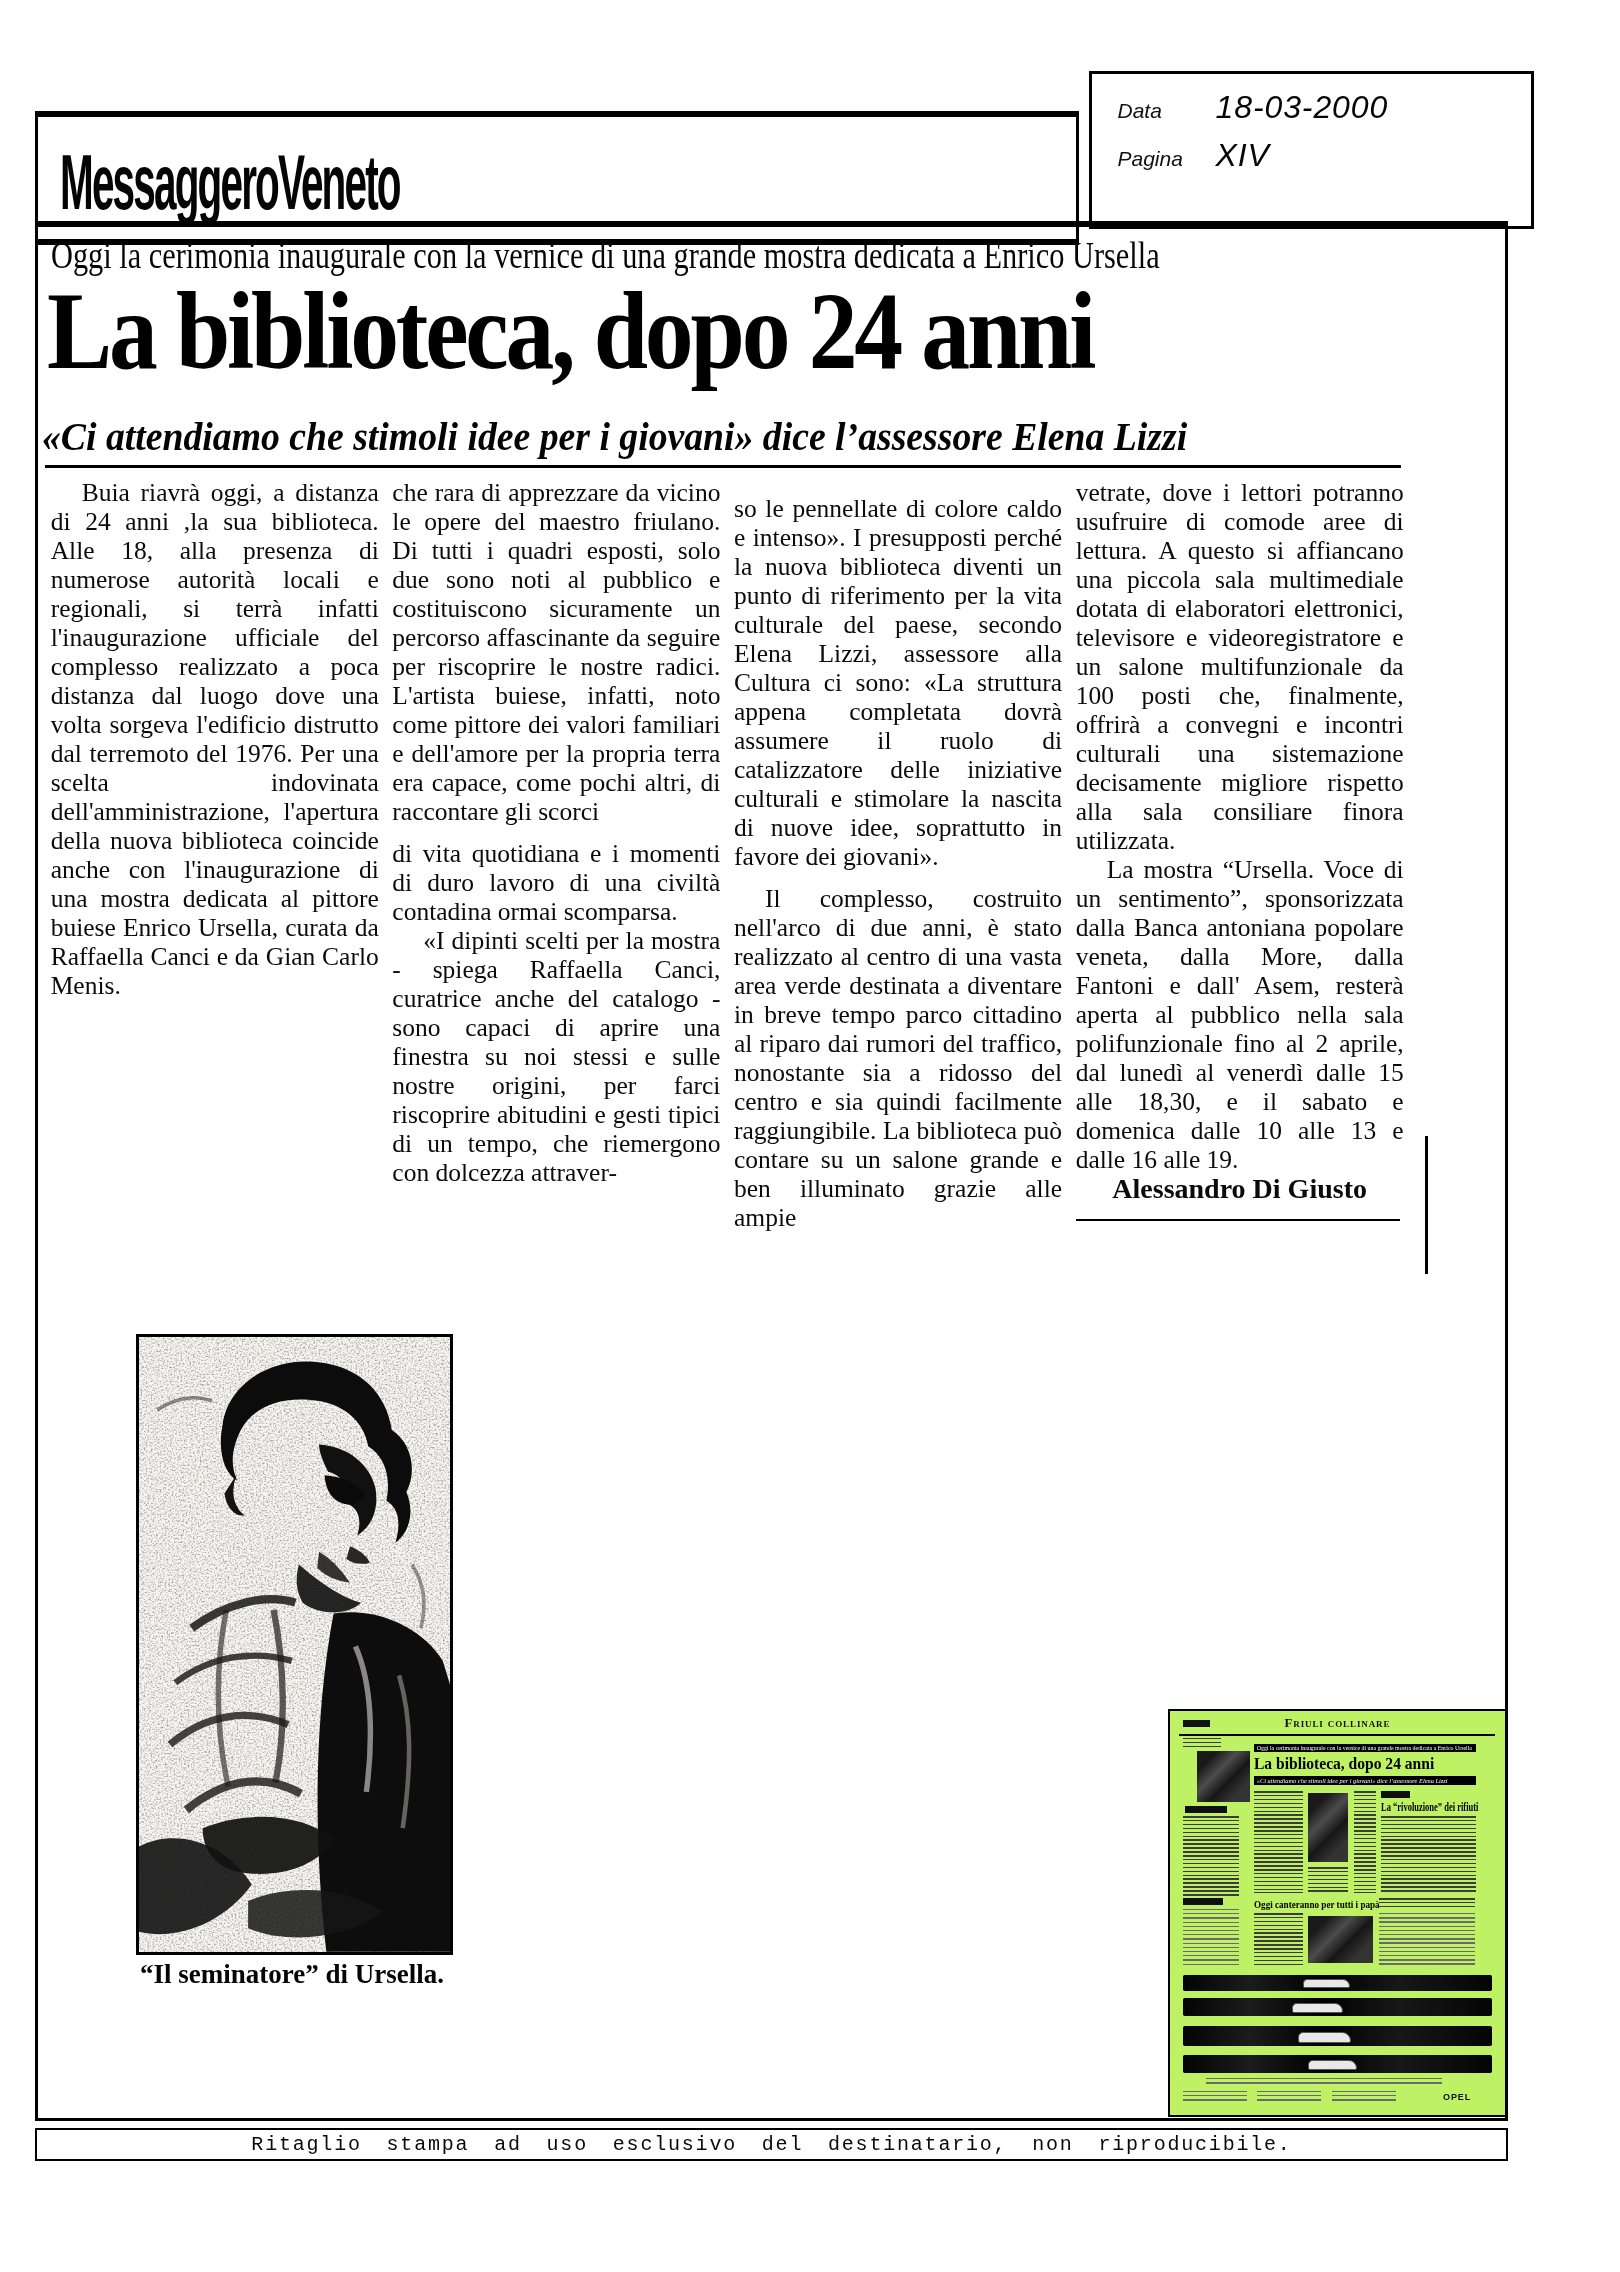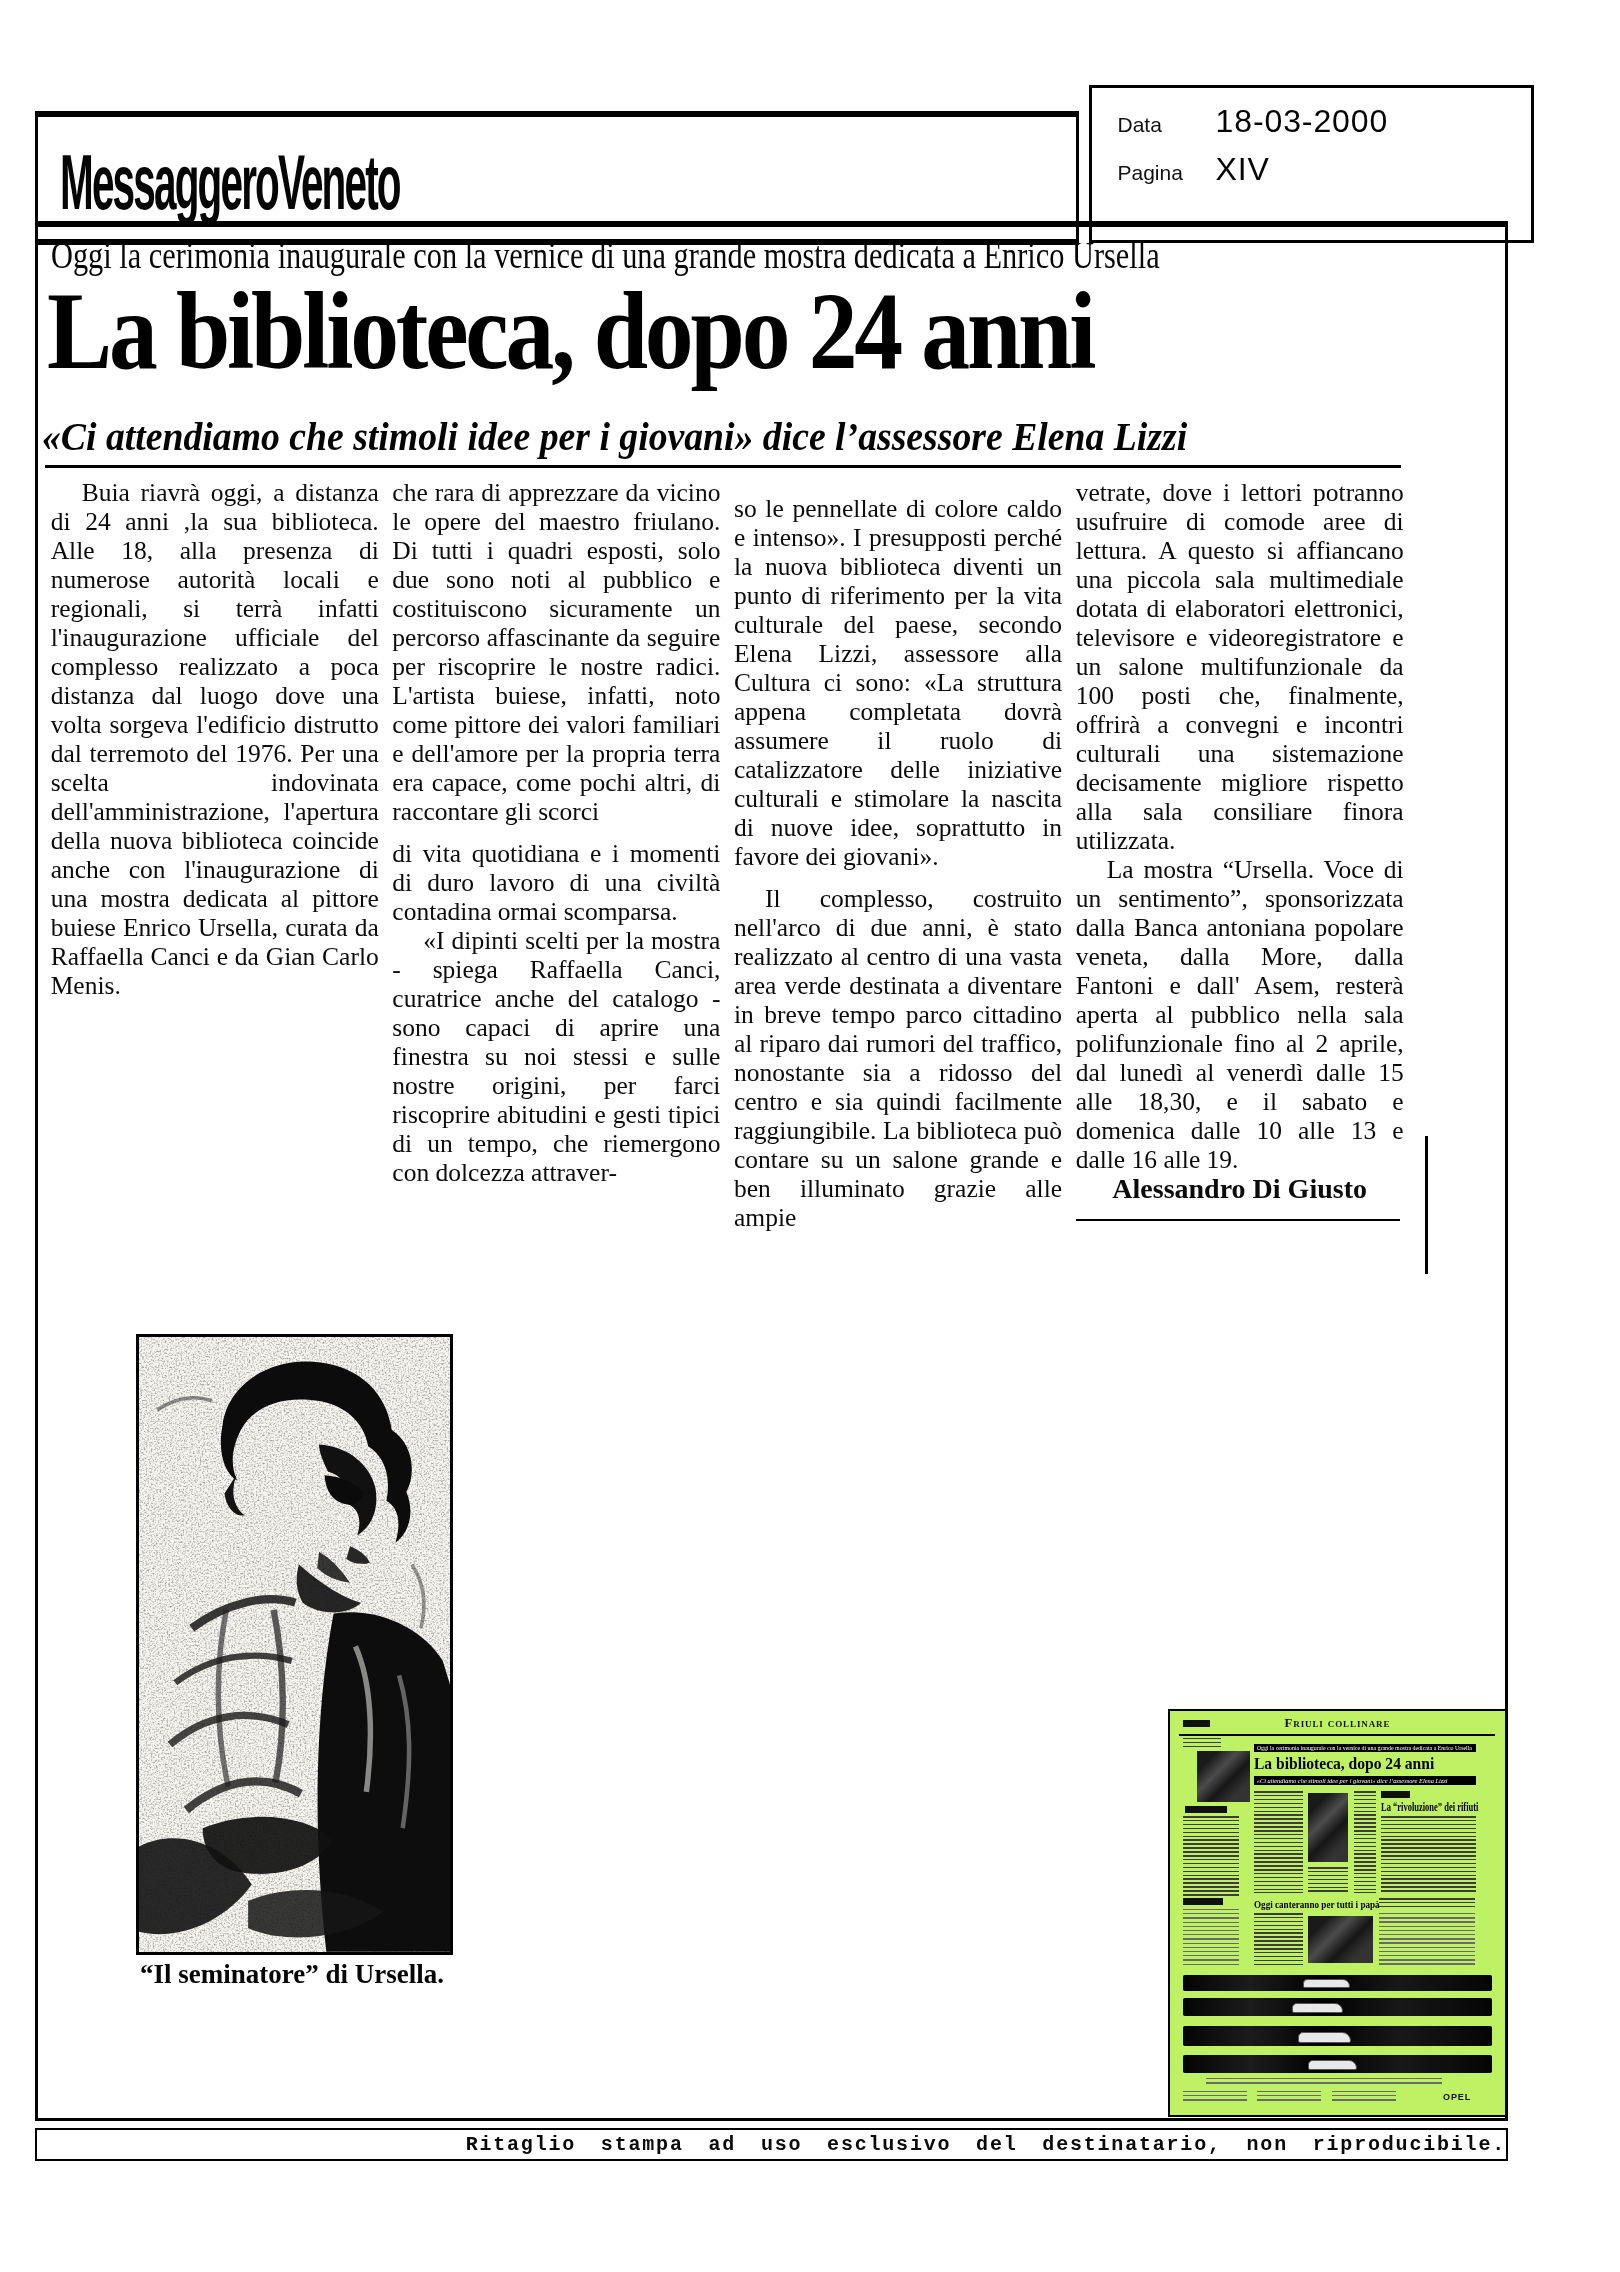--- a/index.html
+++ b/index.html
@@ -8,22 +8,22 @@
   .sans{font-family:"Liberation Sans","DejaVu Sans",sans-serif;}
   .mono{font-family:"Liberation Mono","DejaVu Sans Mono",monospace;}
 
   
   .mast-box{position:absolute;left:35px;top:67px;width:1038px;height:122px;
             border-top:6.4px solid #000;border-bottom:6.4px solid #000;
             border-left:3.6px solid #000;border-right:3.6px solid #000;margin-top:44px;}
   .logo{position:absolute;left:22px;top:20px;font-family:"Liberation Sans","DejaVu Sans",sans-serif;
         font-weight:700;font-size:78px;letter-spacing:-3.6px;transform:scaleX(.52);transform-origin:left top;
         white-space:nowrap;color:#050505;}
-  .meta-box{position:absolute;left:1089px;top:85px;width:413px;height:137px;border:3.6px solid #000;
-            padding:14.5px 0 0 25.5px;box-sizing:content-box;}
+  .meta-box{position:absolute;left:1089px;top:71px;width:413px;height:137px;border:3.6px solid #000;
+            padding:14.5px 0 0 25.5px;box-sizing:content-box;font-style:italic;}
   .meta-row{display:flex;align-items:baseline;margin-bottom:11.8px;}
   .meta-label{width:98px;font-size:21px;color:#111;}
   .meta-value{font-size:32px;color:#050505;letter-spacing:0.9px;}
 
   
   .main-box{position:absolute;left:35px;top:221px;width:1467px;height:1891px;
             border-top:6.4px solid #000;border-left:3.6px solid #000;border-right:3.6px solid #000;border-bottom:3.6px solid #000;}
   .kicker{position:absolute;left:12.7px;top:7.3px;font-size:37px;white-space:nowrap;
           transform:scaleX(.82);transform-origin:left top;color:#060606;}
   .headline{position:absolute;left:9px;top:40px;font-size:111px;font-weight:700;letter-spacing:-3.6px;
@@ -66,21 +66,21 @@
   .tbar.s{font-size:6.4px;font-style:italic;line-height:9px;padding-left:2.7px;}
   .thumb-headline{font-size:17.3px;font-weight:700;white-space:nowrap;transform:scaleX(.9);transform-origin:left top;color:#000;}
   .thumb-h2{font-size:11.8px;font-weight:700;white-space:nowrap;transform:scaleX(.72);transform-origin:left top;color:#000;}
   .thumb-h3{font-size:11.4px;font-weight:700;white-space:nowrap;transform:scaleX(.8);transform-origin:left top;color:#000;}
   .adstrip{left:12.7px;width:309px;background:linear-gradient(90deg,#040404 0%,#1c1c1c 22%,#000 45%,#181818 70%,#050505 100%);border-radius:1.8px;}
   .car{background:#e8e8e8;border:0.9px solid #555;border-radius:6.4px 11px 2.7px 2.7px;}
   .opel{font-family:"Liberation Sans","DejaVu Sans",sans-serif;font-weight:700;font-size:9px;color:#111;letter-spacing:0.9px;}
 
   
   .footer-strip{position:absolute;left:35px;top:2128px;width:1469px;height:29px;border:2.7px solid #000;
-                display:flex;align-items:center;justify-content:flex-end;font-weight:bold;}
+                display:flex;align-items:center;justify-content:center;}
   .footer-text{font-size:20px;letter-spacing:1.8px;word-spacing:11px;color:#0a0a0a;}
 </style>
 </head>
 <body>
 
 <div class="page">
 
   <div class="mast-box">
     <div class="logo">MessaggeroVeneto</div>
   </div>

